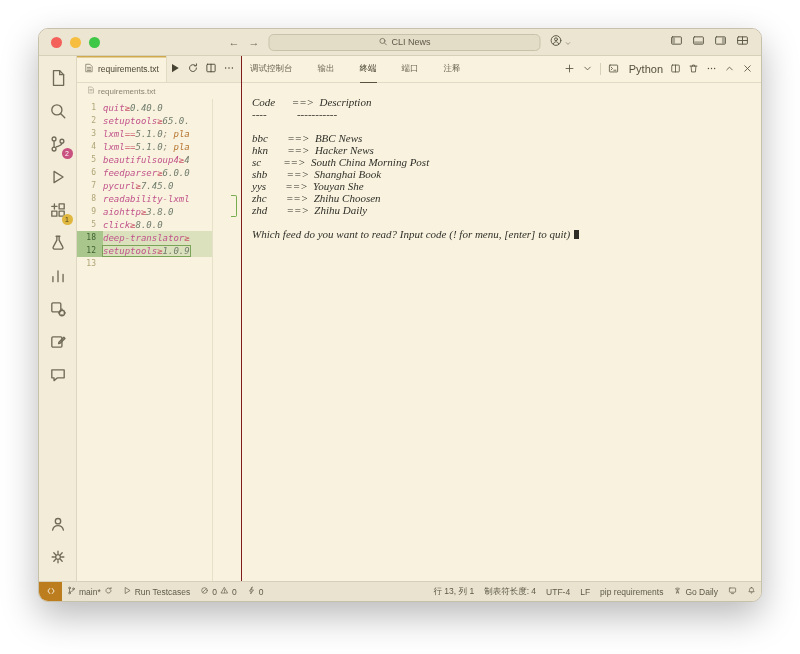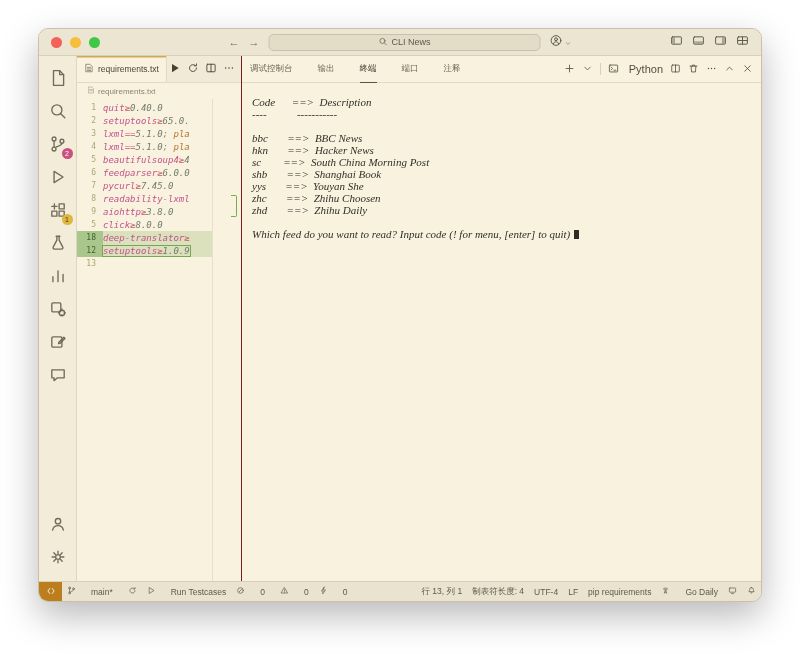--- a/index.html
+++ b/index.html
@@ -81,21 +81,21 @@
     font-size:11px;line-height:12px;color:#30302a;white-space:pre;overflow:hidden}
   .tline{height:12px}
   .tcursor{display:inline-block;width:5px;height:9px;background:#2e2c24;margin-left:1px;vertical-align:-1px}
 
   
   .statusbar{height:20px;flex:none;background:#e9e3cf;border-top:1px solid #d6cfb9;display:flex;align-items:center;
     font-size:8.5px;color:#5f5a49;overflow:hidden}
   .sb-remote{width:23px;height:100%;flex:none;background:var(--remote-bg);color:#faf5e6;
     display:flex;align-items:center;justify-content:center}
   .sb-remote svg{width:10px;height:10px;stroke-width:1.5}
-  .sb-item{display:flex;align-items:center;gap:15px;padding:0 5px;height:100%;white-space:nowrap}
+  .sb-item{display:flex;align-items:center;gap:3px;padding:0 5px;height:100%;white-space:nowrap}
   .sb-item svg{width:9px;height:9px;flex:none}
   .sb-right{margin-left:auto;display:flex;height:100%}
 </style>
 </head>
 <body>
 
 <div class="stage">
   <div class="window">
 
     <div class="titlebar">

